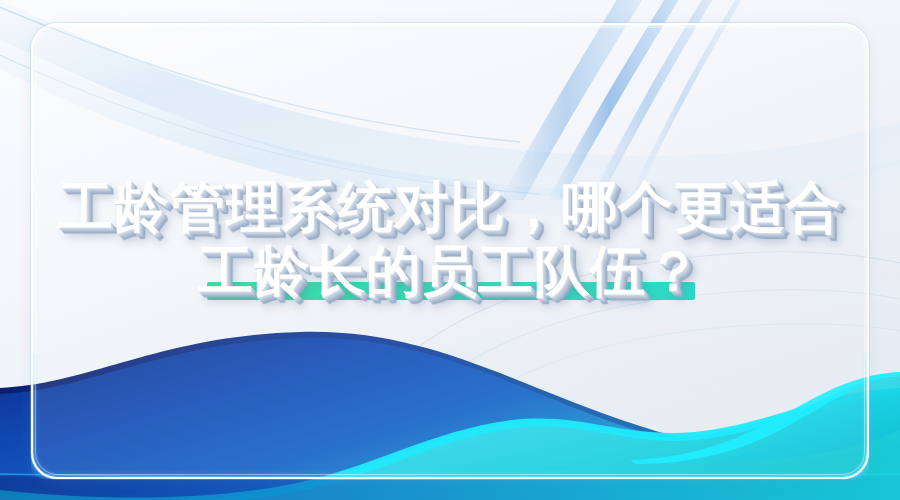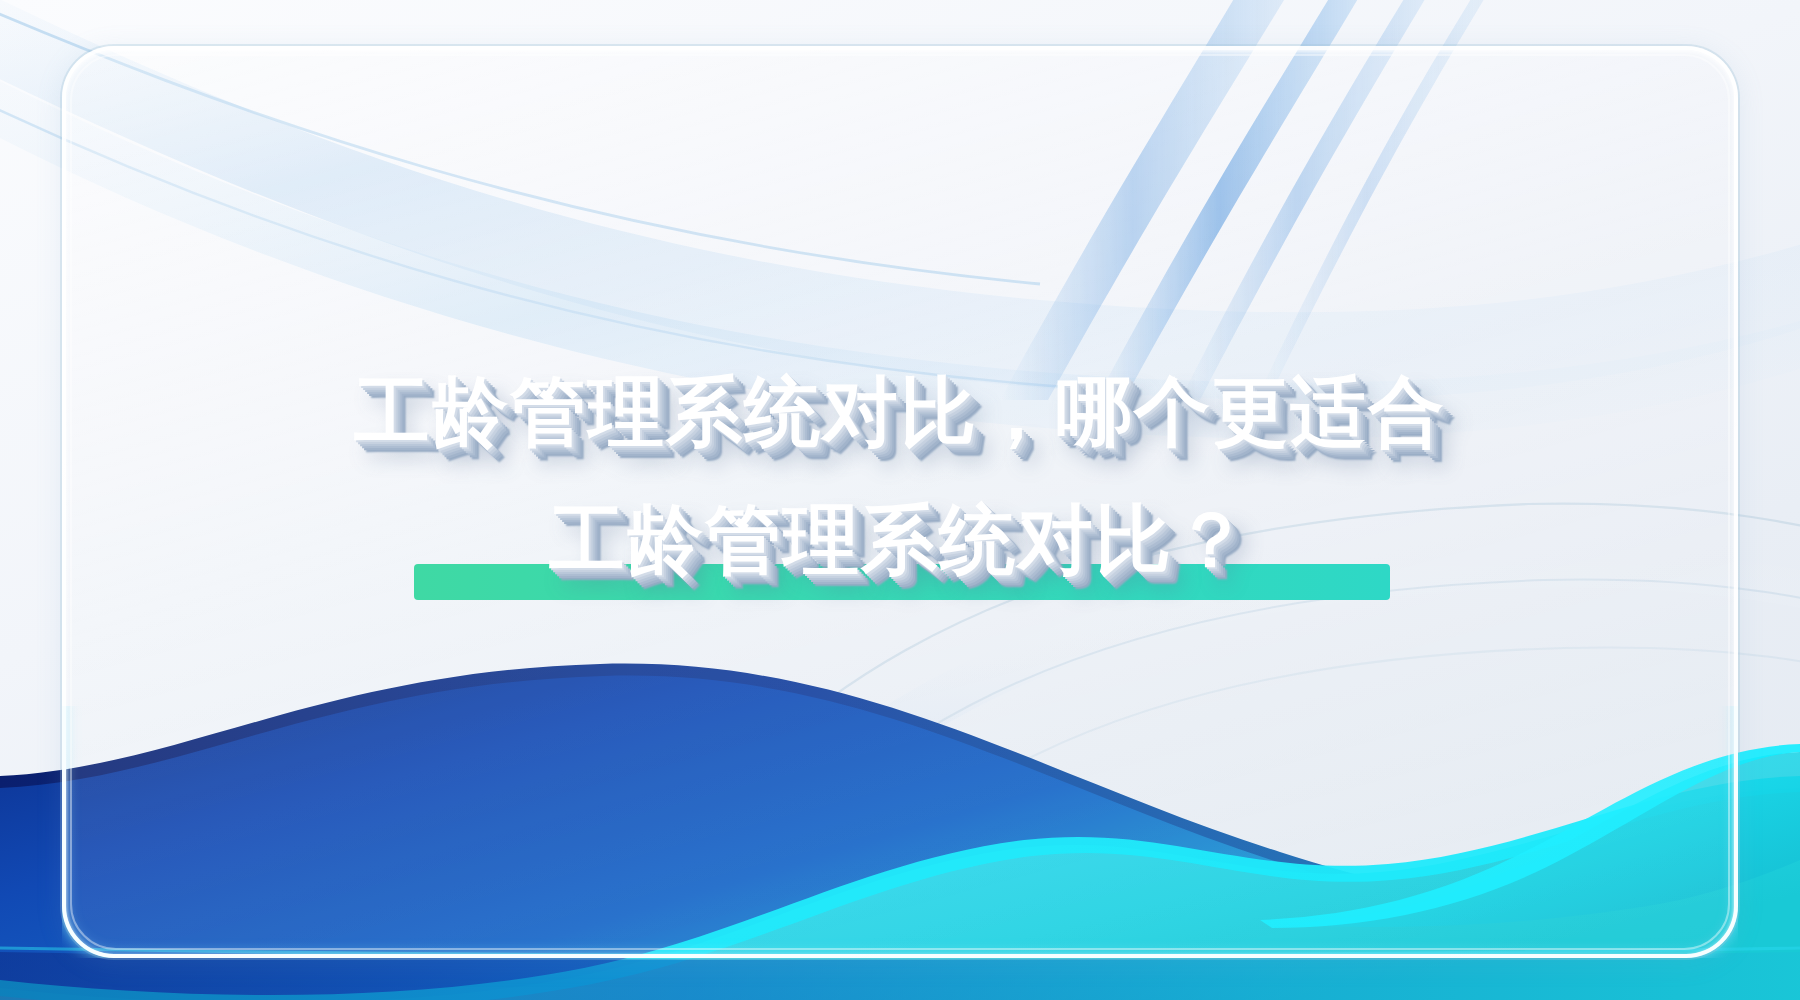--- a/index.html
+++ b/index.html
@@ -91,21 +91,21 @@
     position: absolute;
     left: 0;
     top: 176px;
     width: 900px;
     text-align: center;
     z-index: 8;
   }
   .title-line {
     position: relative;
     display: block;
-    font-size: 38px;
+    font-size: 55px;
     line-height: 62px;
     font-weight: 700;
     letter-spacing: 1px;
     color: #ffffff;
     white-space: nowrap;
     text-shadow:
       1px 1px 0 #d3dce8,
       2px 2px 0 #c6d1e0,
       3px 3px 0 #b9c7d9,
       4px 4px 0 #adbdd2,
@@ -237,16 +237,16 @@
   </div>
 
   <div class="frame-glow"></div>
 
   <div class="glass-frame"></div>
 
   <div class="highlight-bar"></div>
 
   <div class="title-block">
     <span class="title-line title-line-1">工龄管理系统对比，哪个更适合</span>
-    <span class="title-line title-line-2">工龄管理系统对比？</span>
+    <span class="title-line title-line-2">工龄长的员工队伍？</span>
   </div>
 
 </div>
 
 </body></html>

